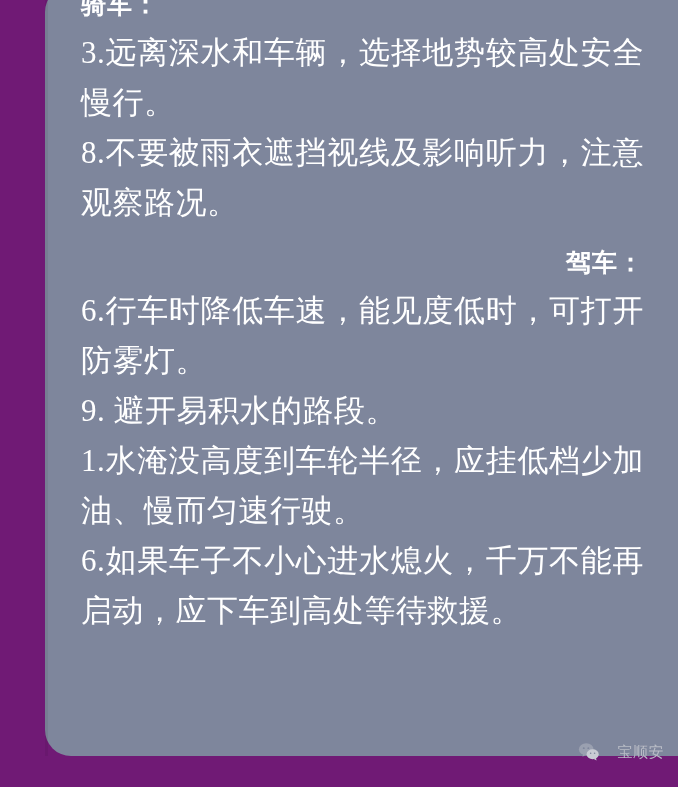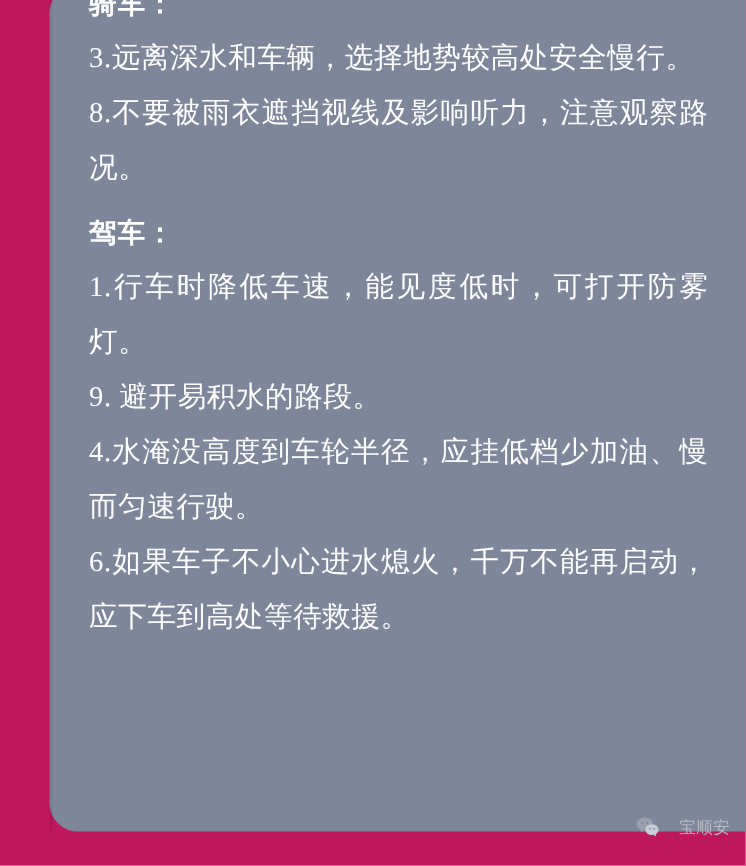--- a/index.html
+++ b/index.html
@@ -10,21 +10,21 @@
     width: 678px;
     height: 787px;
     background: #f4f4f4;
     font-family: "Liberation Serif", serif;
     overflow: hidden;
   }
   .page {
     position: relative;
     width: 678px;
     height: 787px;
-    background: #be185d;
+    background: #701a75;
   }
   
   .card {
     position: absolute;
     left: 45px;
     top: -14px;
     width: 633px;
     height: 770px;
     background: #7e869c;
     border-top-left-radius: 26px;
@@ -39,24 +39,25 @@
   .heading {
     color: #ffffff;
     font-weight: bold;
     font-size: 25px;
     line-height: 34px;
     letter-spacing: 1px;
     margin: 0 0 6px 0;
   }
   .heading.second {
     margin-top: 18px;
+    text-align: right;
   }
   .para {
     color: #ffffff;
-    font-size: 26px;
+    font-size: 31px;
     line-height: 50px;
     letter-spacing: 0.5px;
     margin: 0;
     text-align: justify;
     text-justify: inter-ideograph;
   }
   
   .footer {
     position: absolute;
     right: 14px;
@@ -92,23 +93,23 @@
 <div class="page">
 
   <div class="card">
     <div class="content">
 
       <h2 class="heading">骑车：</h2>
       <p class="para">3.远离深水和车辆，选择地势较高处安全慢行。</p>
       <p class="para">8.不要被雨衣遮挡视线及影响听力，注意观察路况。</p>
 
       <h2 class="heading second">驾车：</h2>
-      <p class="para">1.行车时降低车速，能见度低时，可打开防雾灯。</p>
+      <p class="para">6.行车时降低车速，能见度低时，可打开防雾灯。</p>
       <p class="para">9. 避开易积水的路段。</p>
-      <p class="para">4.水淹没高度到车轮半径，应挂低档少加油、慢而匀速行驶。</p>
+      <p class="para">1.水淹没高度到车轮半径，应挂低档少加油、慢而匀速行驶。</p>
       <p class="para">6.如果车子不小心进水熄火，千万不能再启动，应下车到高处等待救援。</p>
 
     </div>
   </div>
 
   <div class="gutter-shadow"></div>
 
   <div class="footer">
     <span class="wechat-icon">
       <svg viewBox="0 0 24 24" width="22" height="22" aria-hidden="true">

